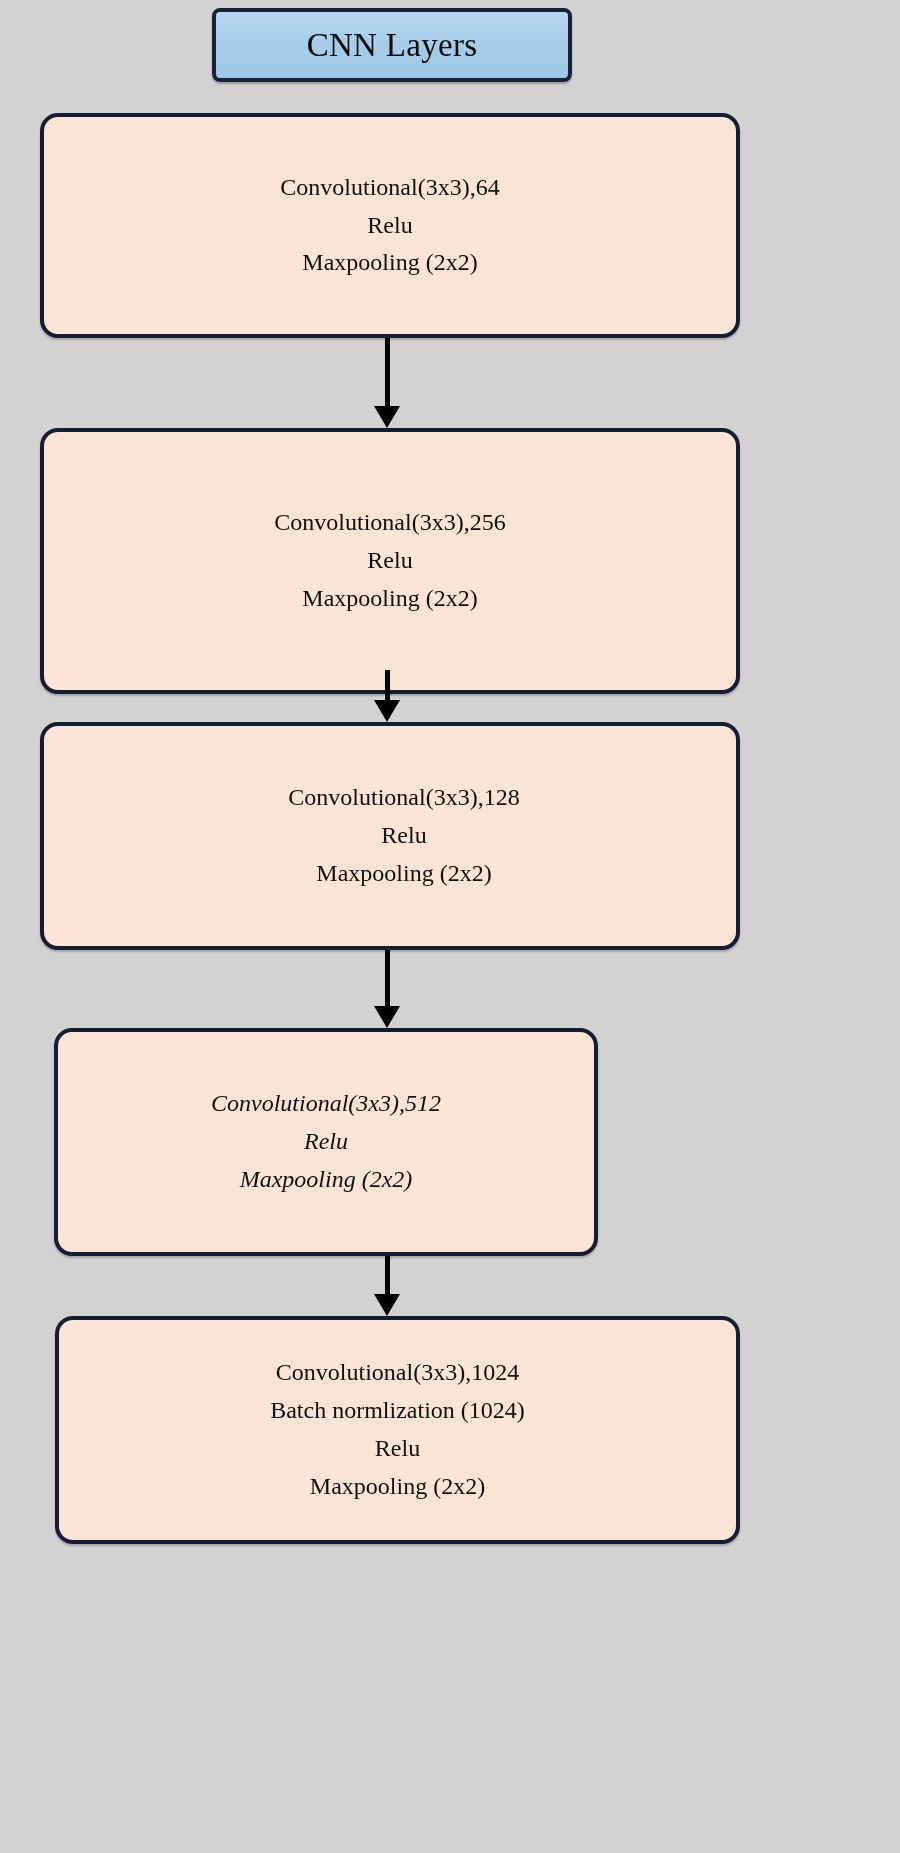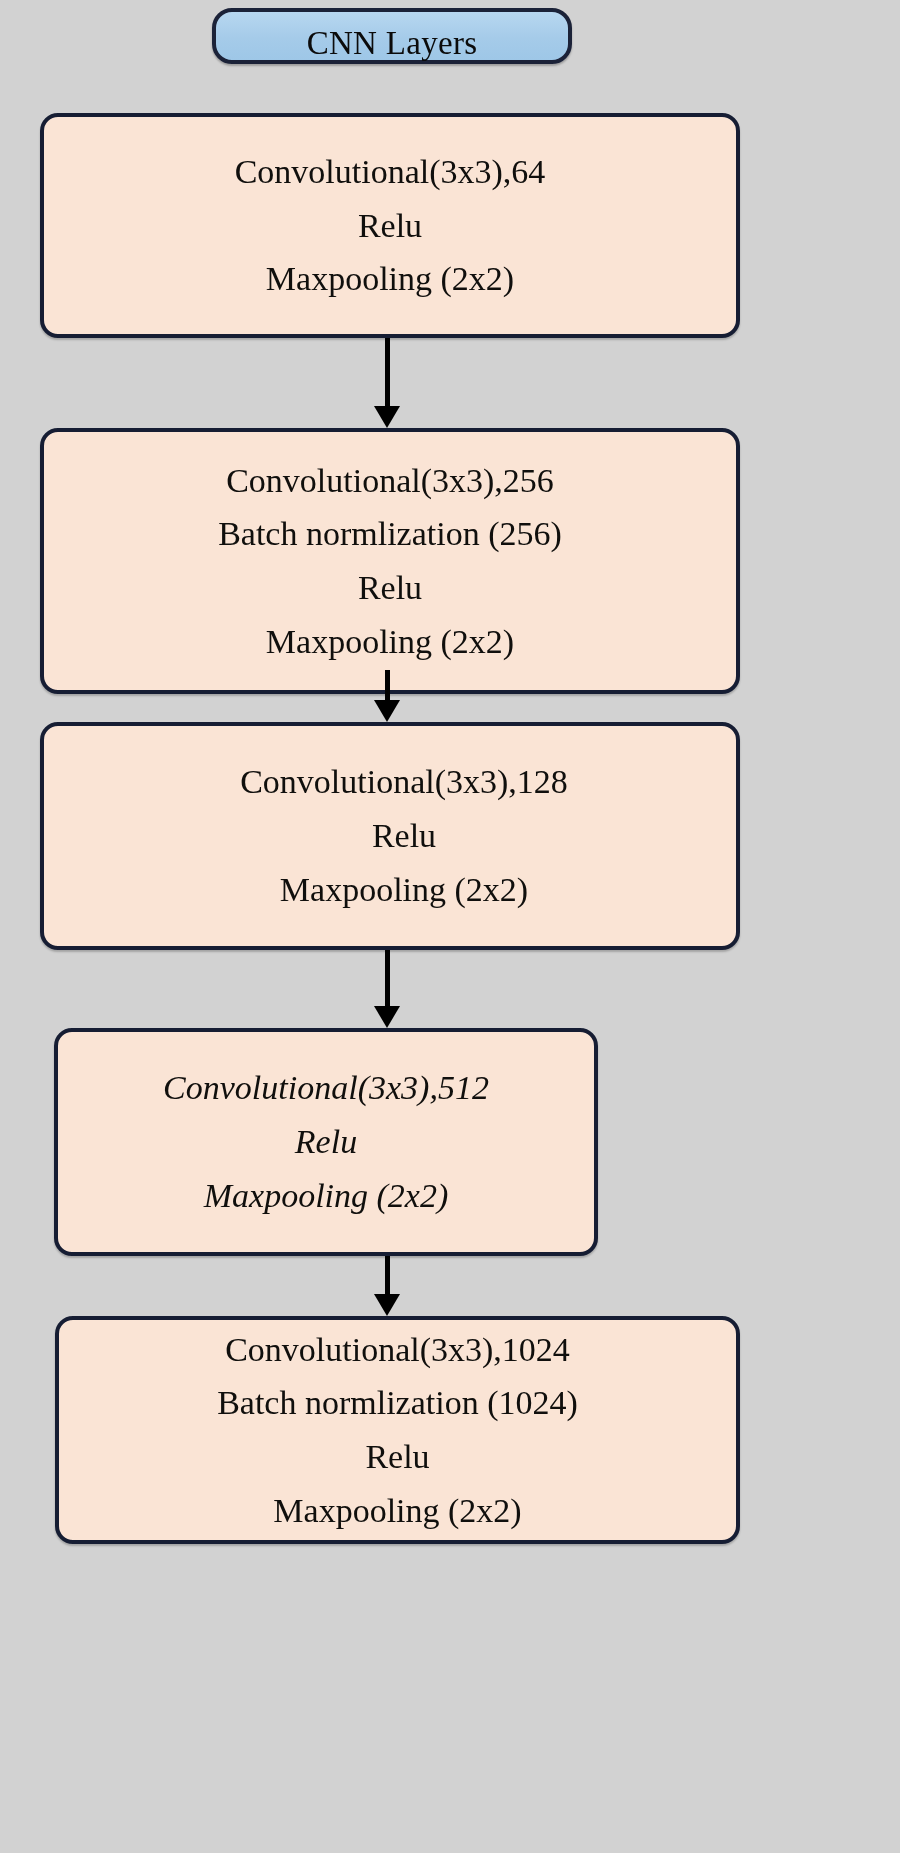--- a/index.html
+++ b/index.html
@@ -23,27 +23,27 @@
     width: 900px;
     height: 1853px;
   }
 
   
   .header-box {
     position: absolute;
     left: 212px;
     top: 8px;
     width: 360px;
-    height: 56px;
+    height: 74px;
     box-sizing: border-box;
     background: linear-gradient(180deg, #b7d7f0 0%, #a5cbe9 55%, #9ec7e7 100%);
     border: 4px solid #1b2238;
-    border-radius: 20px;
+    border-radius: 8px;
     display: flex;
-    align-items: flex-end;
+    align-items: center;
     justify-content: center;
     box-shadow: 0 2px 2px rgba(0,0,0,0.25);
   }
   .header-title {
     font-size: 33px;
     line-height: 1;
     color: #0b0b0b;
     letter-spacing: 0.3px;
     white-space: nowrap;
   }
@@ -55,21 +55,21 @@
     background: #fae4d5;
     border: 4px solid #161d33;
     border-radius: 18px;
     display: flex;
     flex-direction: column;
     align-items: center;
     justify-content: center;
     box-shadow: 0 2px 2px rgba(0,0,0,0.22);
   }
   .layer-line {
-    font-size: 34px;
+    font-size: 24px;
     line-height: 1.58;
     color: #100f0d;
     white-space: nowrap;
     text-align: left;
   }
 
   
   .arrow {
     position: absolute;
     width: 26px;
@@ -106,21 +106,20 @@
     <span class="layer-line">Maxpooling (2x2)</span>
   </div>
 
   <div class="arrow" style="left:374px; top:338px; height:90px;">
     <div class="arrow-shaft"></div>
     <div class="arrow-head"></div>
   </div>
 
   <div class="layer-block" style="left:40px; top:428px; width:700px; height:266px;">
     <span class="layer-line">Convolutional(3x3),256</span>
-    <span class="layer-line">Batch normlization (256)</span>
     <span class="layer-line">Relu</span>
     <span class="layer-line">Maxpooling (2x2)</span>
   </div>
 
   <div class="arrow" style="left:374px; top:670px; height:52px;">
     <div class="arrow-shaft"></div>
     <div class="arrow-head"></div>
   </div>
 
   <div class="layer-block" style="left:40px; top:722px; width:700px; height:228px;padding-left:28px;">

